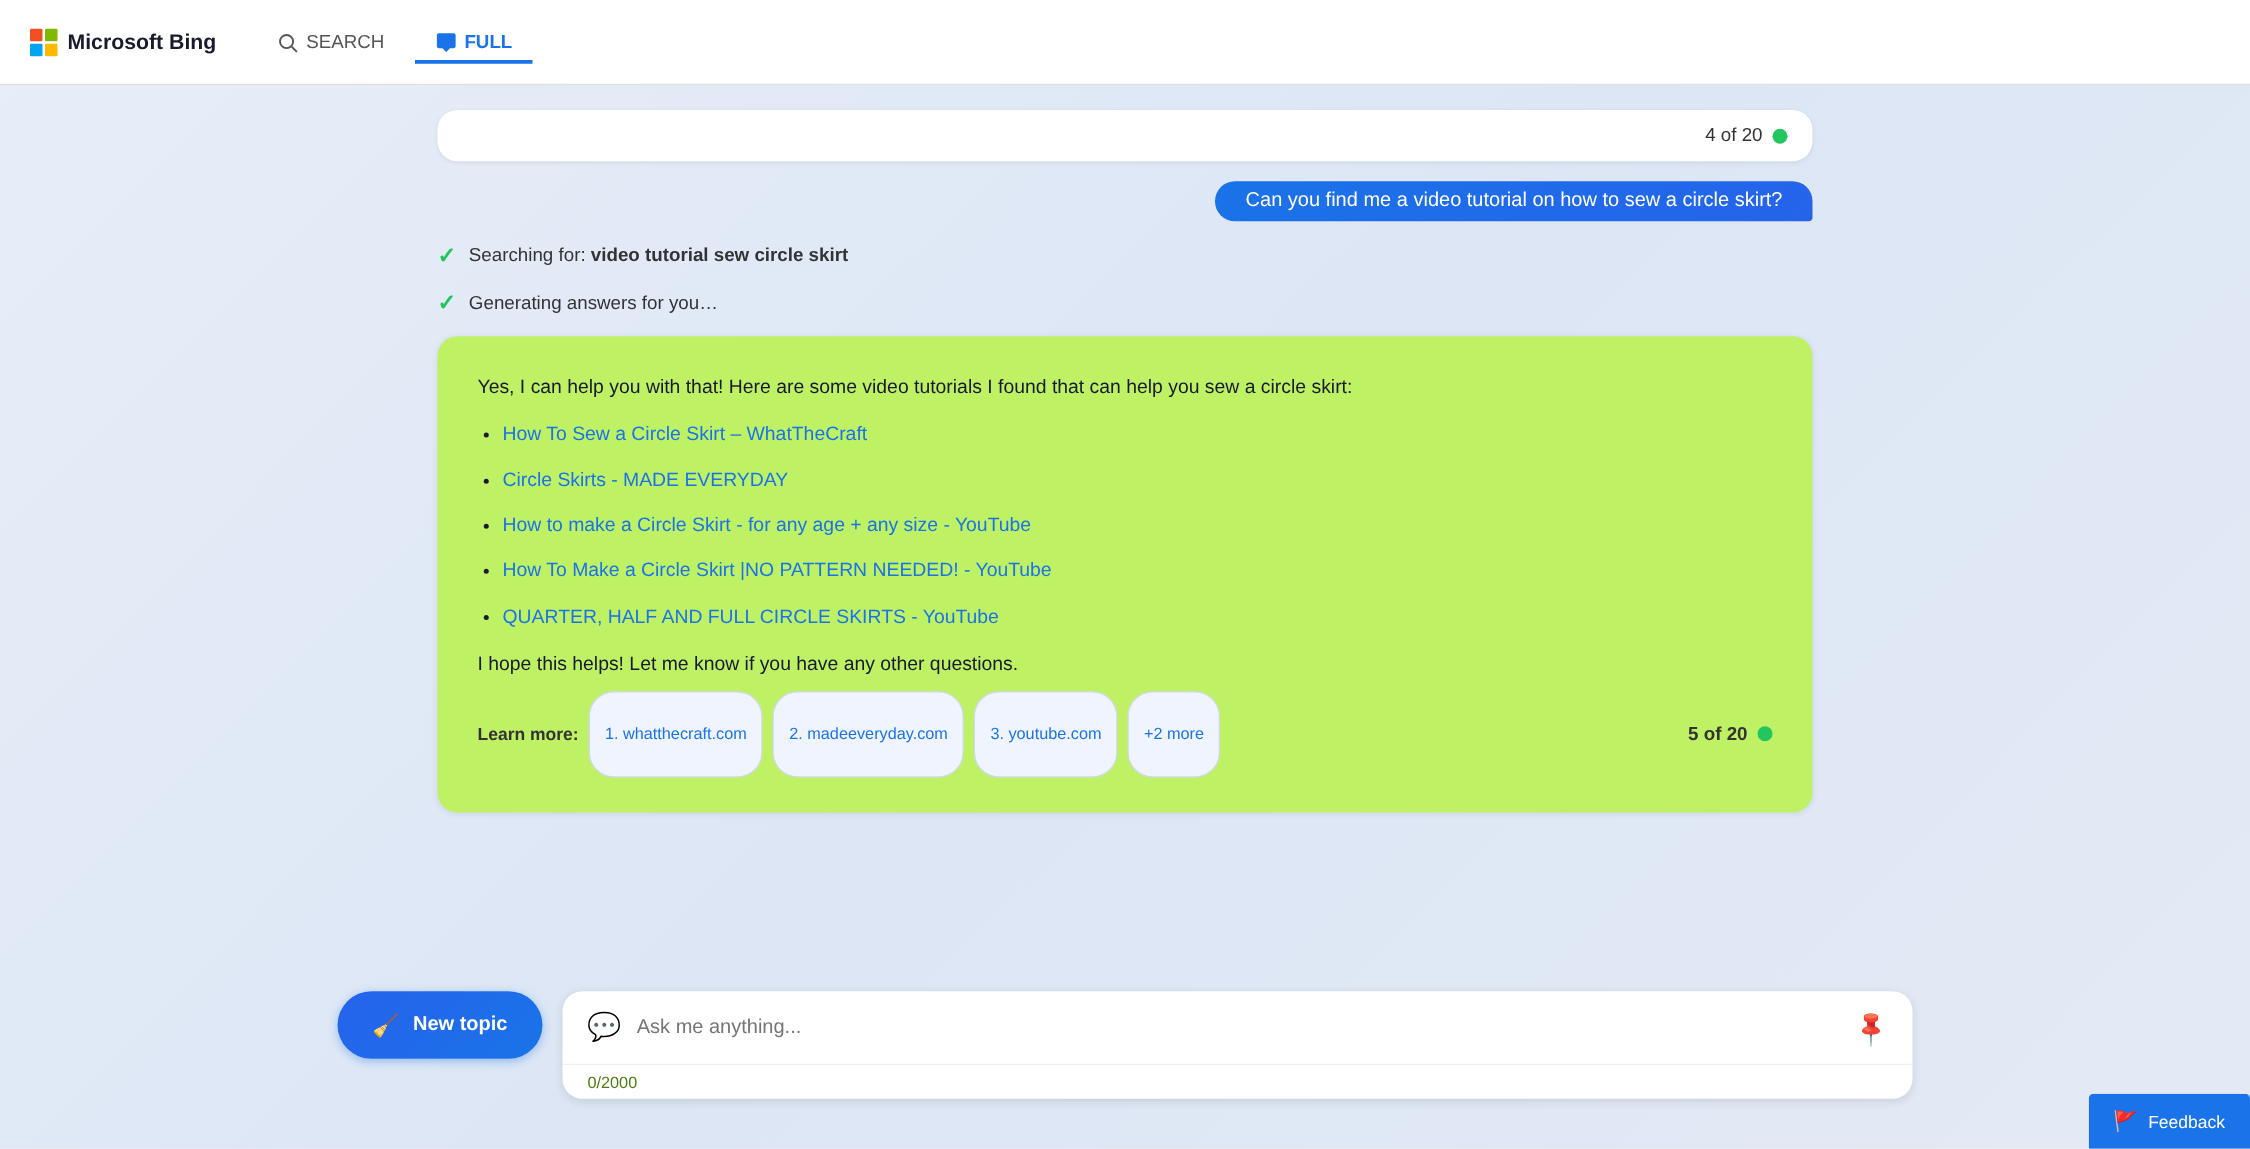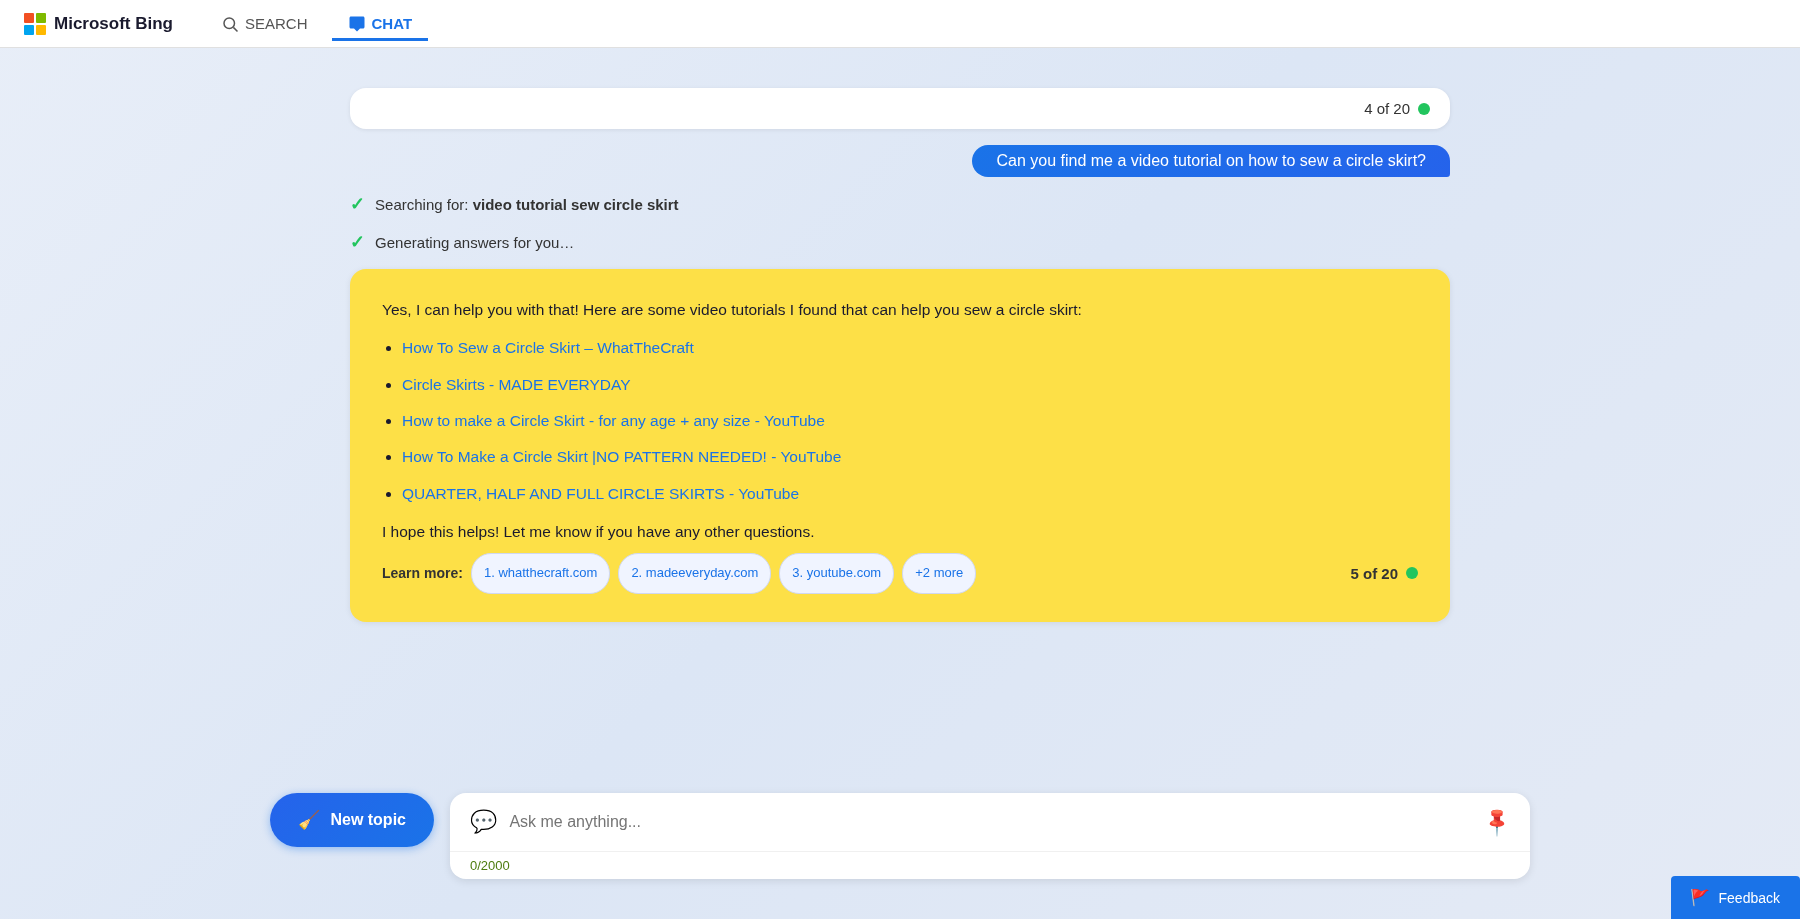--- a/index.html
+++ b/index.html
@@ -9,21 +9,21 @@
       min-height: 919px;
       width: 1800px;
       overflow: hidden;
     }
 
     
     .header {
       display: flex;
       align-items: center;
       background: white;
-      height: 48px;
+      height: 68px;
       padding: 0 24px;
       border-bottom: 1px solid #e0e0e0;
       position: fixed;
       top: 0;
       left: 0;
       right: 0;
       z-index: 100;
     }
     .logo-area {
       display: flex;
@@ -205,21 +205,21 @@
       color: #22c55e;
       font-size: 18px;
       font-weight: bold;
     }
     .search-bold {
       font-weight: 700;
     }
 
     
     .ai-response-card {
-      background: #fde047;
+      background: #bef264;
       border-radius: 16px;
       padding: 28px 32px;
       box-shadow: 0 1px 6px rgba(0,0,0,0.08);
       font-size: 15.5px;
       line-height: 1.7;
       color: #1a1a2e;
     }
     .ai-response-card ul {
       margin: 12px 0;
       padding-left: 20px;
@@ -241,21 +241,21 @@
     }
     .learn-more-label {
       font-size: 14px;
       font-weight: 600;
       color: #333;
     }
     .learn-more-chip {
       background: #f0f4ff;
       border: 1px solid #d0d8f0;
       border-radius: 20px;
-      padding: 8px 12px;
+      padding: 22px 12px;
       font-size: 13px;
       color: #1a73e8;
       cursor: pointer;
     }
     .counter-row {
       margin-left: auto;
       display: flex;
       align-items: center;
       gap: 8px;
     }
@@ -378,21 +378,21 @@
       <svg class="nav-icon" viewBox="0 0 24 24" fill="none" stroke="#555" stroke-width="2">
         <circle cx="11" cy="11" r="7"></circle>
           <line x1="16.5" y1="16.5" x2="22" y2="22"></line>
       </svg>
       <span>SEARCH</span>
     </a>
     <a class="nav-item active">
       <svg class="nav-icon" viewBox="0 0 24 24" fill="#1a73e8">
         <path d="M20 2H4c-1.1 0-2 .9-2 2v12c0 1.1.9 2 2 2h4l4 4 4-4h4c1.1 0 2-.9 2-2V4c0-1.1-.9-2-2-2z"></path>
       </svg>
-      <span style="color:#1a73e8;font-weight:600;">CHAT</span>
+      <span style="color:#1a73e8;font-weight:600;">FULL</span>
     </a>
   </nav>
 
 </header>
 
 <main class="main-content">
   <div class="chat-area">
 
     <div class="counter-bubble">
       <span class="counter-text">4 of 20</span>

